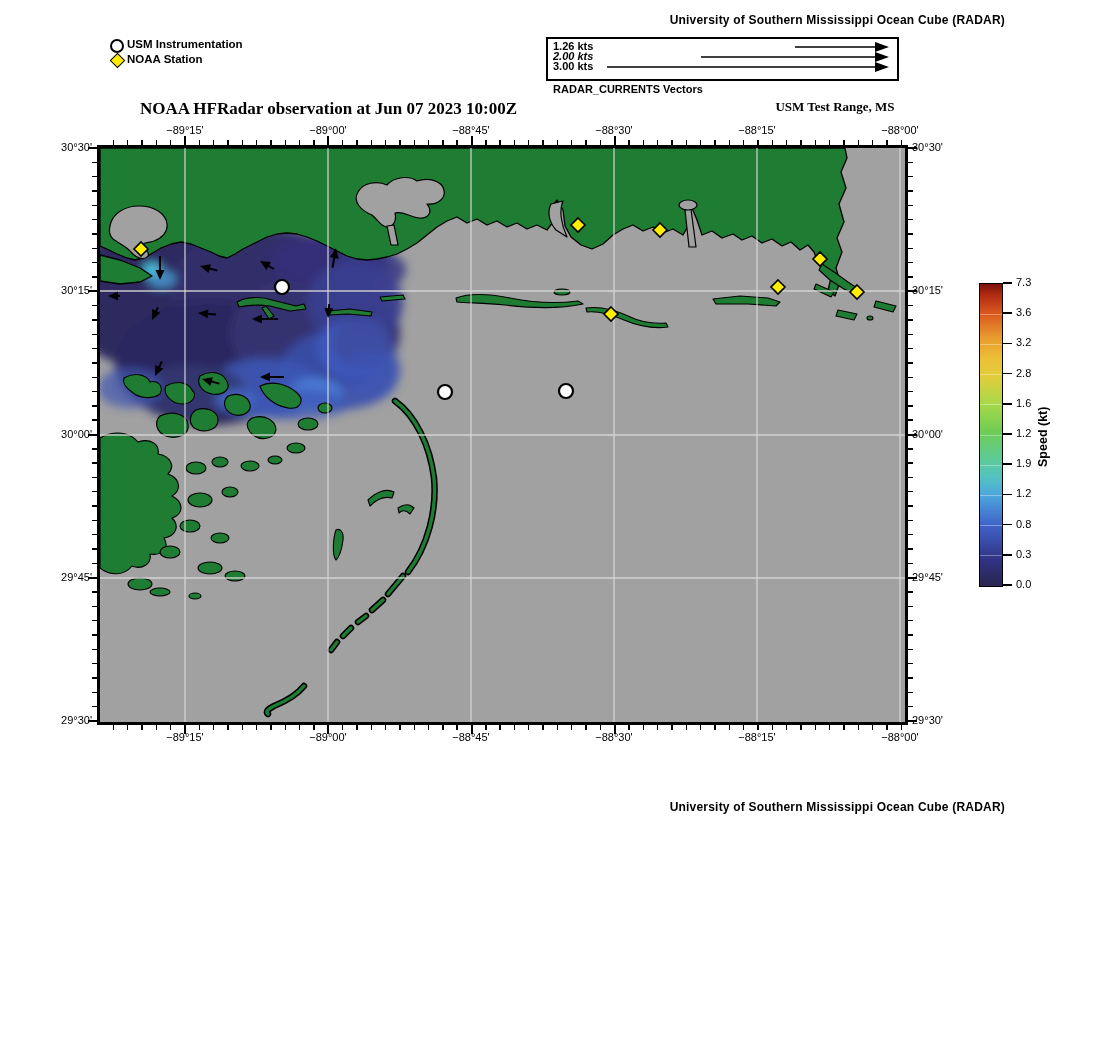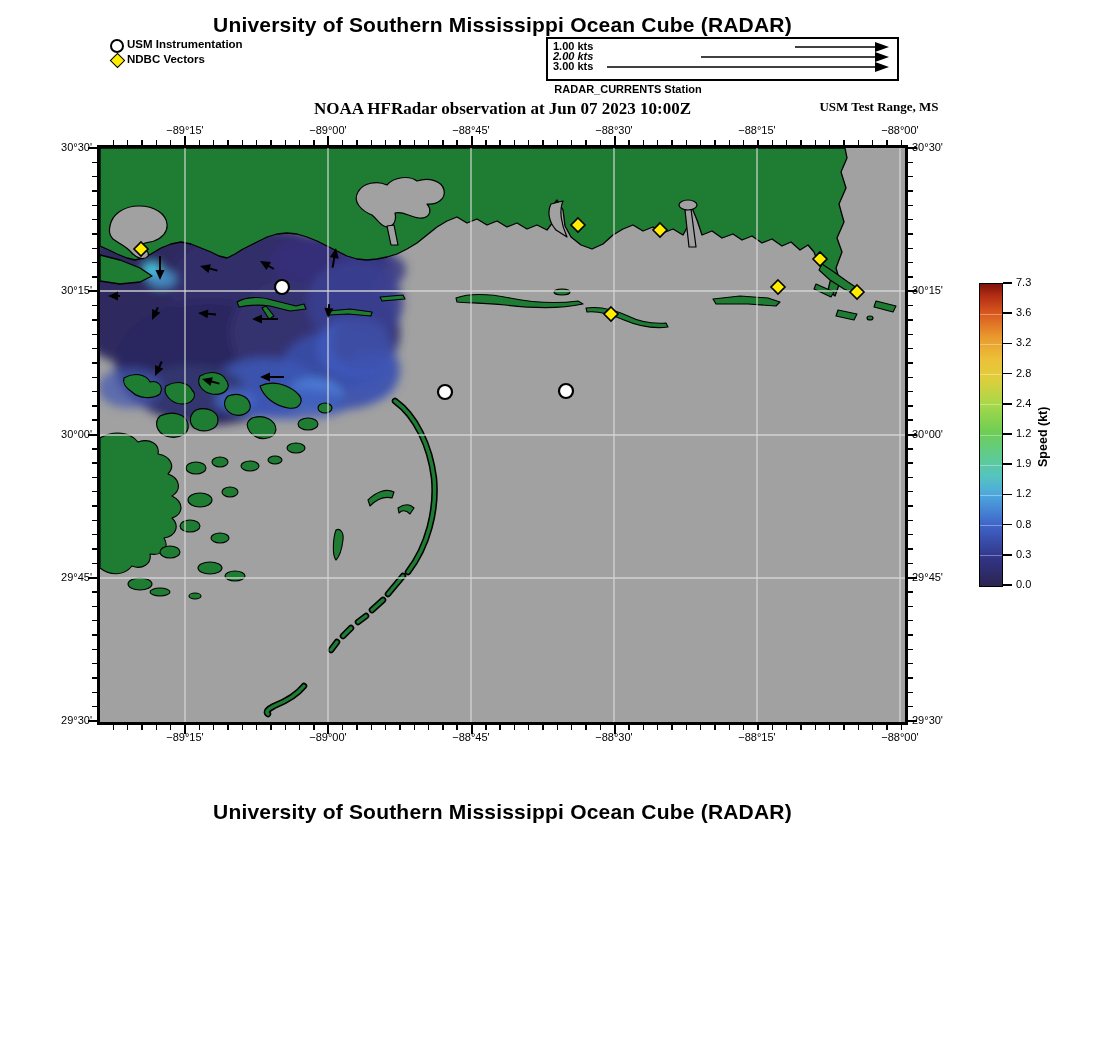--- a/index.html
+++ b/index.html
@@ -1,33 +1,33 @@
 <!DOCTYPE html>
 <html style="--land: #1e7c33; --water: #a1a1a1; --grid: #d9d9d9; --station_fill: #ffffff; --ndbc_fill: #ffee00; --outline: #000000;"><head>
 <meta charset="utf-8">
 <style>
   html,body{margin:0;padding:0;background:#ffffff;}
   body{width:1100px;height:1050px;position:relative;overflow:hidden;
        font-family:"Liberation Sans", sans-serif;color:#000;}
   .abs{position:absolute;}
-  .title{font-weight:bold;font-size:21px;text-align:center;letter-spacing:.2px;}
+  .title{font-weight:bold;font-size:12px;text-align:right;letter-spacing:.2px;}
   #top-title{left:0;top:13px;width:1005px;}
   #bottom-title{left:0;top:800px;width:1005px;}
   .leg-item{position:absolute;left:106px;height:14px;}
   .leg-label{position:absolute;left:21px;top:0;font-size:11.5px;font-weight:bold;white-space:nowrap;}
   .leg-circle{position:absolute;left:4px;top:1px;width:10px;height:10px;border:2px solid #000;
               border-radius:50%;background:#fff;}
   .leg-diamond{position:absolute;left:6px;top:2px;width:9px;height:9px;background:var(--ndbc_fill);
                border:1.6px solid #000;transform:rotate(45deg);}
   #vec-box{left:546px;top:37px;width:349px;height:40px;border:2px solid #000;background:#fff;}
   .vec-label{position:absolute;left:5px;font-size:11px;font-weight:bold;line-height:10px;white-space:nowrap;}
   #vec-caption{left:548px;top:83px;width:160px;text-align:center;font-size:11px;font-weight:bold;}
-  #subtitle{left:140px;top:99px;width:725px;text-align:center;
+  #subtitle{left:140px;top:99px;width:725px;
             font-family:"Liberation Serif", serif;font-weight:bold;font-size:17px;}
-  #range-label{left:804px;top:99px;width:150px;text-align:center;
+  #range-label{left:760px;top:99px;width:150px;text-align:center;
                font-family:"Liberation Serif", serif;font-weight:bold;font-size:13px;}
   #map{left:100px;top:148px;width:805px;height:574px;box-shadow:0 0 0 3px #000;background:var(--water);}
   .xlab{position:absolute;width:70px;text-align:center;font-size:11px;white-space:nowrap;}
   .ylab{position:absolute;width:58px;font-size:11px;white-space:nowrap;}
   .tick{position:absolute;background:#000;}
   #cbar{left:979px;top:283px;width:22px;height:302px;border:1.5px solid #000;}
   .cbar-sep{position:absolute;left:0;width:22px;height:1px;background:rgba(255,255,255,.35);}
   .cbar-tick{position:absolute;background:#000;width:9px;height:1.5px;}
   .cbar-lab{position:absolute;font-size:11px;}
   #cbar-title{left:1036px;top:394px;width:24px;height:86px;font-size:12.5px;font-weight:bold;
@@ -37,37 +37,37 @@
 <body>
 
 <div class="abs title" id="top-title">University of Southern Mississippi Ocean Cube (RADAR)</div>
 
 <div class="leg-item" style="top:38px;">
   <span class="leg-circle"></span>
   <span class="leg-label">USM Instrumentation</span>
 </div>
 <div class="leg-item" style="top:53px;">
   <span class="leg-diamond"></span>
-  <span class="leg-label">NDBC Vectors</span>
+  <span class="leg-label">NOAA Station</span>
 </div>
 
 <div class="abs" id="vec-box">
     <svg width="345" height="36" style="position: absolute; left: 0px; top: 0px;">
       <line x1="247" y1="8" x2="328" y2="8" stroke="#000" stroke-width="1.6"></line>
       <polygon points="341,8 327,3 327,13" fill="#000"></polygon>
       <line x1="153" y1="18" x2="328" y2="18" stroke="#000" stroke-width="1.6"></line>
       <polygon points="341,18 327,13 327,23" fill="#000"></polygon>
       <line x1="59" y1="28" x2="328" y2="28" stroke="#000" stroke-width="1.6"></line>
       <polygon points="341,28 327,23 327,33" fill="#000"></polygon>
     </svg>
-    <div class="vec-label" style="top: 2px;">1.00 kts</div>
+    <div class="vec-label" style="top: 2px;">1.26 kts</div>
     <div class="vec-label" style="top: 12px; font-style: italic;">2.00 kts</div>
     <div class="vec-label" style="top: 22px;">3.00 kts</div>
   </div>
-<div class="abs" id="vec-caption">RADAR_CURRENTS Station</div>
+<div class="abs" id="vec-caption">RADAR_CURRENTS Vectors</div>
 
 <div class="abs" id="subtitle">NOAA HFRadar observation at Jun 07 2023 10:00Z</div>
 <div class="abs" id="range-label">USM Test Range, MS</div>
 
 <div class="abs" id="axis-layer" style="left:0;top:0;">
     <div class="xlab" style="left: 150px; top: 124px;">−89°15'</div>
     <div class="xlab" style="left: 150px; top: 731px;">−89°15'</div>
     <div class="xlab" style="left: 293px; top: 124px;">−89°00'</div>
     <div class="xlab" style="left: 293px; top: 731px;">−89°00'</div>
     <div class="xlab" style="left: 436px; top: 124px;">−88°45'</div>
@@ -503,21 +503,21 @@
 <div class="abs" id="cbar-ticks" style="left:0;top:0;">
     <div class="cbar-tick" style="left: 1003px; top: 282.25px;"></div>
     <div class="cbar-lab" style="left: 1016px; top: 276px;">7.3</div>
     <div class="cbar-tick" style="left: 1003px; top: 312.45px;"></div>
     <div class="cbar-lab" style="left: 1016px; top: 306.2px;">3.6</div>
     <div class="cbar-tick" style="left: 1003px; top: 342.65px;"></div>
     <div class="cbar-lab" style="left: 1016px; top: 336.4px;">3.2</div>
     <div class="cbar-tick" style="left: 1003px; top: 372.85px;"></div>
     <div class="cbar-lab" style="left: 1016px; top: 366.6px;">2.8</div>
     <div class="cbar-tick" style="left: 1003px; top: 403.05px;"></div>
-    <div class="cbar-lab" style="left: 1016px; top: 396.8px;">2.4</div>
+    <div class="cbar-lab" style="left: 1016px; top: 396.8px;">1.6</div>
     <div class="cbar-tick" style="left: 1003px; top: 433.25px;"></div>
     <div class="cbar-lab" style="left: 1016px; top: 427px;">1.2</div>
     <div class="cbar-tick" style="left: 1003px; top: 463.45px;"></div>
     <div class="cbar-lab" style="left: 1016px; top: 457.2px;">1.9</div>
     <div class="cbar-tick" style="left: 1003px; top: 493.65px;"></div>
     <div class="cbar-lab" style="left: 1016px; top: 487.4px;">1.2</div>
     <div class="cbar-tick" style="left: 1003px; top: 523.85px;"></div>
     <div class="cbar-lab" style="left: 1016px; top: 517.6px;">0.8</div>
     <div class="cbar-tick" style="left: 1003px; top: 554.05px;"></div>
     <div class="cbar-lab" style="left: 1016px; top: 547.8px;">0.3</div>

